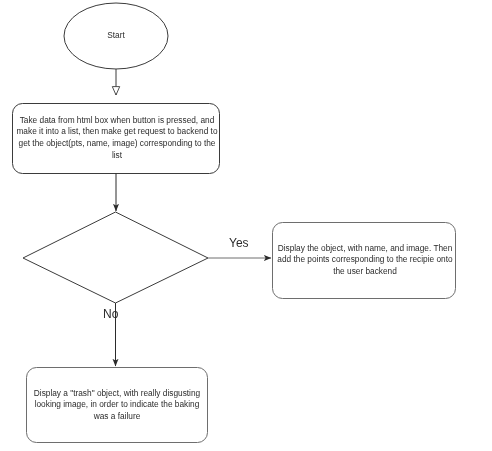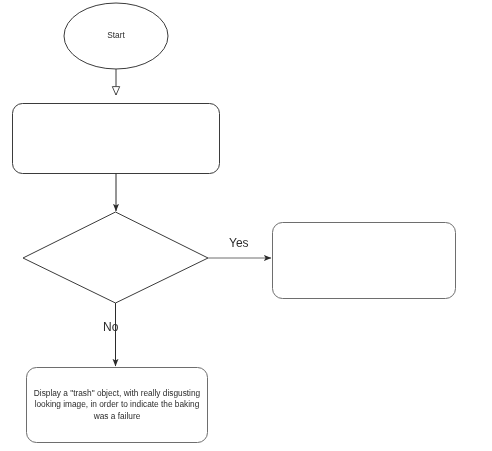--- a/index.html
+++ b/index.html
@@ -62,21 +62,21 @@
   }
   
   #success-label {
     left: 276px; top: 222px; width: 178px; height: 76px;
   }
   
   #failure-label {
     left: 29px; top: 367px; width: 176px; height: 76px;
   }
   #yes-label { left: 229px; top: 238px; }
-  #no-label  { left: 71px;  top: 322px; padding-left: 32px; }
+  #no-label  { left: 71px;  top: 309px; padding-left: 32px; }
 </style>
 </head>
 <body>
 
 <div id="canvas">
 
   <svg class="layer" viewBox="0 0 492 451">
     <defs>
       <marker id="arrow-filled" markerWidth="10" markerHeight="10" refX="7.2" refY="3.6" orient="auto" markerUnits="userSpaceOnUse">
         <path d="M0,0.6 L7.6,3.6 L0,6.6 L1.8,3.6 Z" fill="#2b2b2b"></path>
@@ -100,22 +100,24 @@
 
     <line x1="115.5" y1="303" x2="115.5" y2="366" stroke="#2b2b2b" stroke-width="1" marker-end="url(#arrow-filled)"></line>
 
     <rect x="272.5" y="222.5" width="183" height="76" rx="10" ry="10" fill="#ffffff" stroke="#6e6e6e" stroke-width="1"></rect>
 
     <rect x="26.5" y="367.5" width="181" height="75" rx="10" ry="10" fill="#ffffff" stroke="#6e6e6e" stroke-width="1"></rect>
   </svg>
 
   <div class="node-text" id="start-label">Start</div>
 
+  <div class="node-text" id="fetch-label">Take data from html box when button is pressed, and make it into a list, then make get request to backend to get the object(pts, name, image) corresponding to the list</div>
 
 
+  <div class="node-text" id="success-label">Display the object, with name, and image. Then add the points corresponding to the recipie onto the user backend</div>
 
   <div class="node-text" id="failure-label">Display a "trash" object, with really disgusting looking image, in order to indicate the baking was a failure</div>
 
   <div class="edge-label" id="yes-label">Yes</div>
 
   <div class="edge-label" id="no-label">No</div>
 
 </div>
 
 </body></html>

